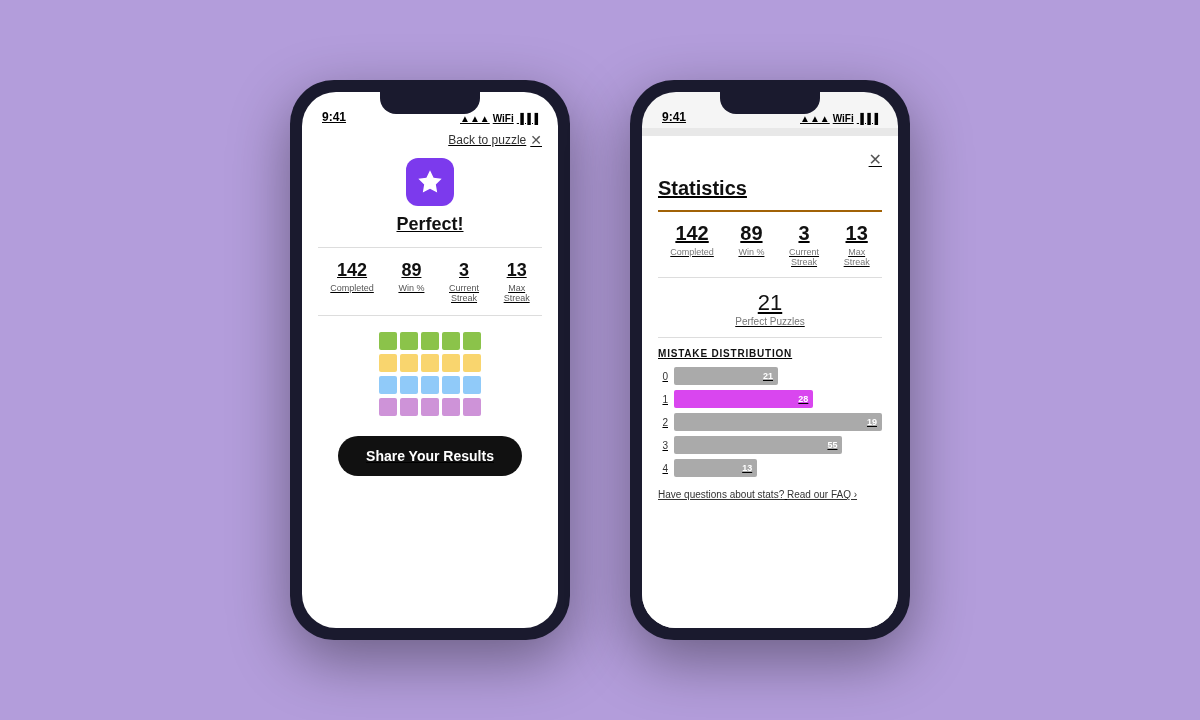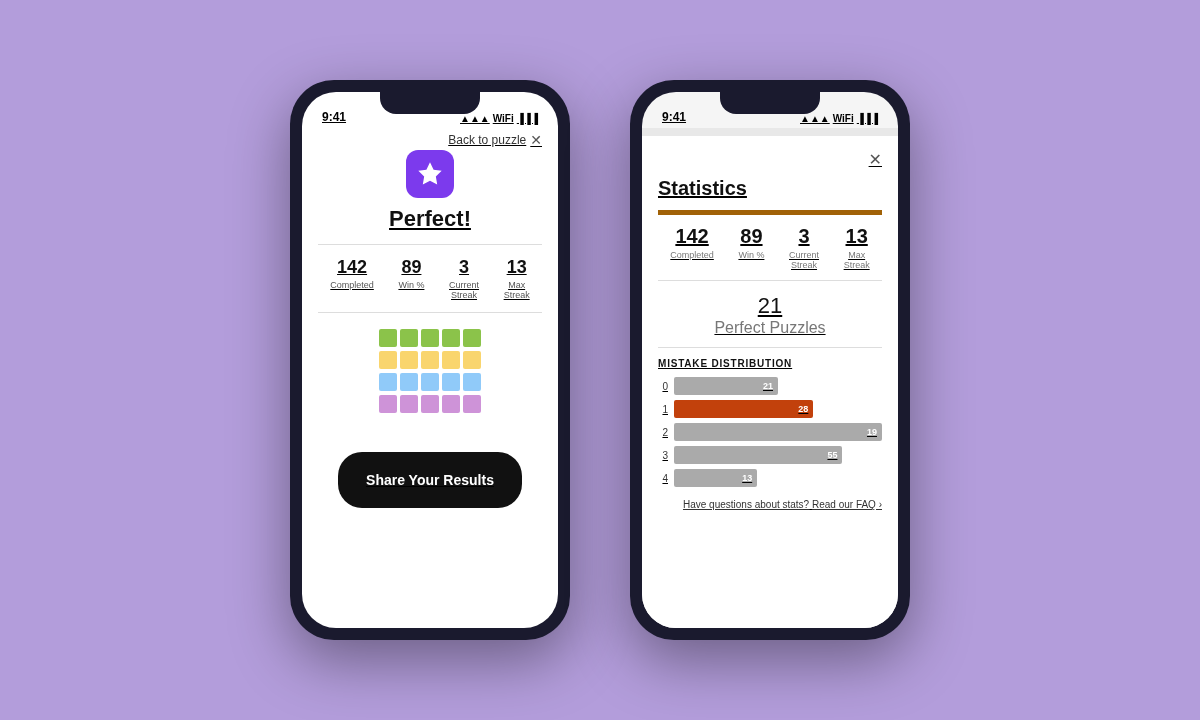--- a/index.html
+++ b/index.html
@@ -71,37 +71,37 @@
       padding: 0 16px 16px;
     }
     .back-link {
       width: 100%;
       display: flex;
       justify-content: flex-end;
       align-items: center;
       gap: 4px;
       font-size: 12px;
       color: #333;
-      margin-bottom: 2px;
+      margin-bottom: 10px;
       padding-top: 4px;
     }
     .back-link-x { font-size: 14px; color: #555; }
     .star-icon-wrap {
       width: 48px;
       height: 48px;
       background: #7c3aed;
       border-radius: 12px;
       display: flex;
       align-items: center;
       justify-content: center;
       margin-bottom: 8px;
     }
     .star-icon-wrap svg { width: 28px; height: 28px; fill: #fff; }
     .perfect-title {
-      font-size: 22px;
+      font-size: 18px;
       font-weight: 800;
       color: #111;
       margin-bottom: 12px;
     }
     .divider {
       width: 100%;
       height: 1px;
       background: #ddd;
       margin-bottom: 12px;
     }
@@ -151,25 +151,24 @@
     }
     .tile.green { background: #8bc34a; }
     .tile.yellow { background: #f9d56e; }
     .tile.blue { background: #90caf9; }
     .tile.purple { background: #ce93d8; }
     .share-btn {
       background: #111;
       color: #fff;
       border: none;
       border-radius: 24px;
-      padding: 20px 28px;
+      padding: 12px 28px;
       font-size: 14px;
       font-weight: 600;
       cursor: pointer;
-      margin-top: 19px;
     }
 
     
     .phone2-screen {
       background: #f5f5f5;
     }
     .phone2-content {
       flex: 1;
       display: flex;
       flex-direction: column;
@@ -196,21 +195,21 @@
       color: #555;
       cursor: pointer;
       background: none;
       border: none;
     }
     .stats-title {
       font-size: 20px;
       font-weight: 800;
       color: #111;
       margin-bottom: 10px;
-      border-bottom: 5px solid #a16207;
+      border-bottom: 2px solid #a16207;
       padding-bottom: 10px;
     }
     .stats-row2 {
       display: flex;
       justify-content: space-around;
       margin-bottom: 12px;
       padding-bottom: 10px;
       border-bottom: 1px solid #ddd;
     }
     .stat-item2 {
@@ -234,21 +233,21 @@
       margin-bottom: 10px;
       padding-bottom: 10px;
       border-bottom: 1px solid #ddd;
     }
     .perfect-num {
       font-size: 22px;
       font-weight: 500;
       color: #111;
     }
     .perfect-label {
-      font-size: 16px;
+      font-size: 10px;
       color: #777;
     }
     .mistake-title {
       font-size: 10px;
       font-weight: 800;
       letter-spacing: 0.08em;
       color: #111;
       margin-bottom: 8px;
     }
     .bar-chart {
@@ -276,30 +275,30 @@
     }
     .bar-fill {
       height: 100%;
       border-radius: 2px;
       display: flex;
       align-items: center;
       justify-content: flex-end;
       padding-right: 5px;
     }
     .bar-fill.gray { background: #aaa; }
-    .bar-fill.purple-bar { background: #c2410c; }
+    .bar-fill.purple-bar { background: #d946ef; }
     .bar-val {
       font-size: 9px;
       color: #fff;
       font-weight: 600;
     }
     .faq-link {
       font-size: 10px;
       color: #555;
-      text-align: right;
+      text-align: left;
       display: block;
     }
     .faq-link span { color: #333; text-decoration: underline; }
   </style>
 </head>
 <body>
 
 <div class="phone">
   <div class="notch"></div>
   <div class="phone-screen">

